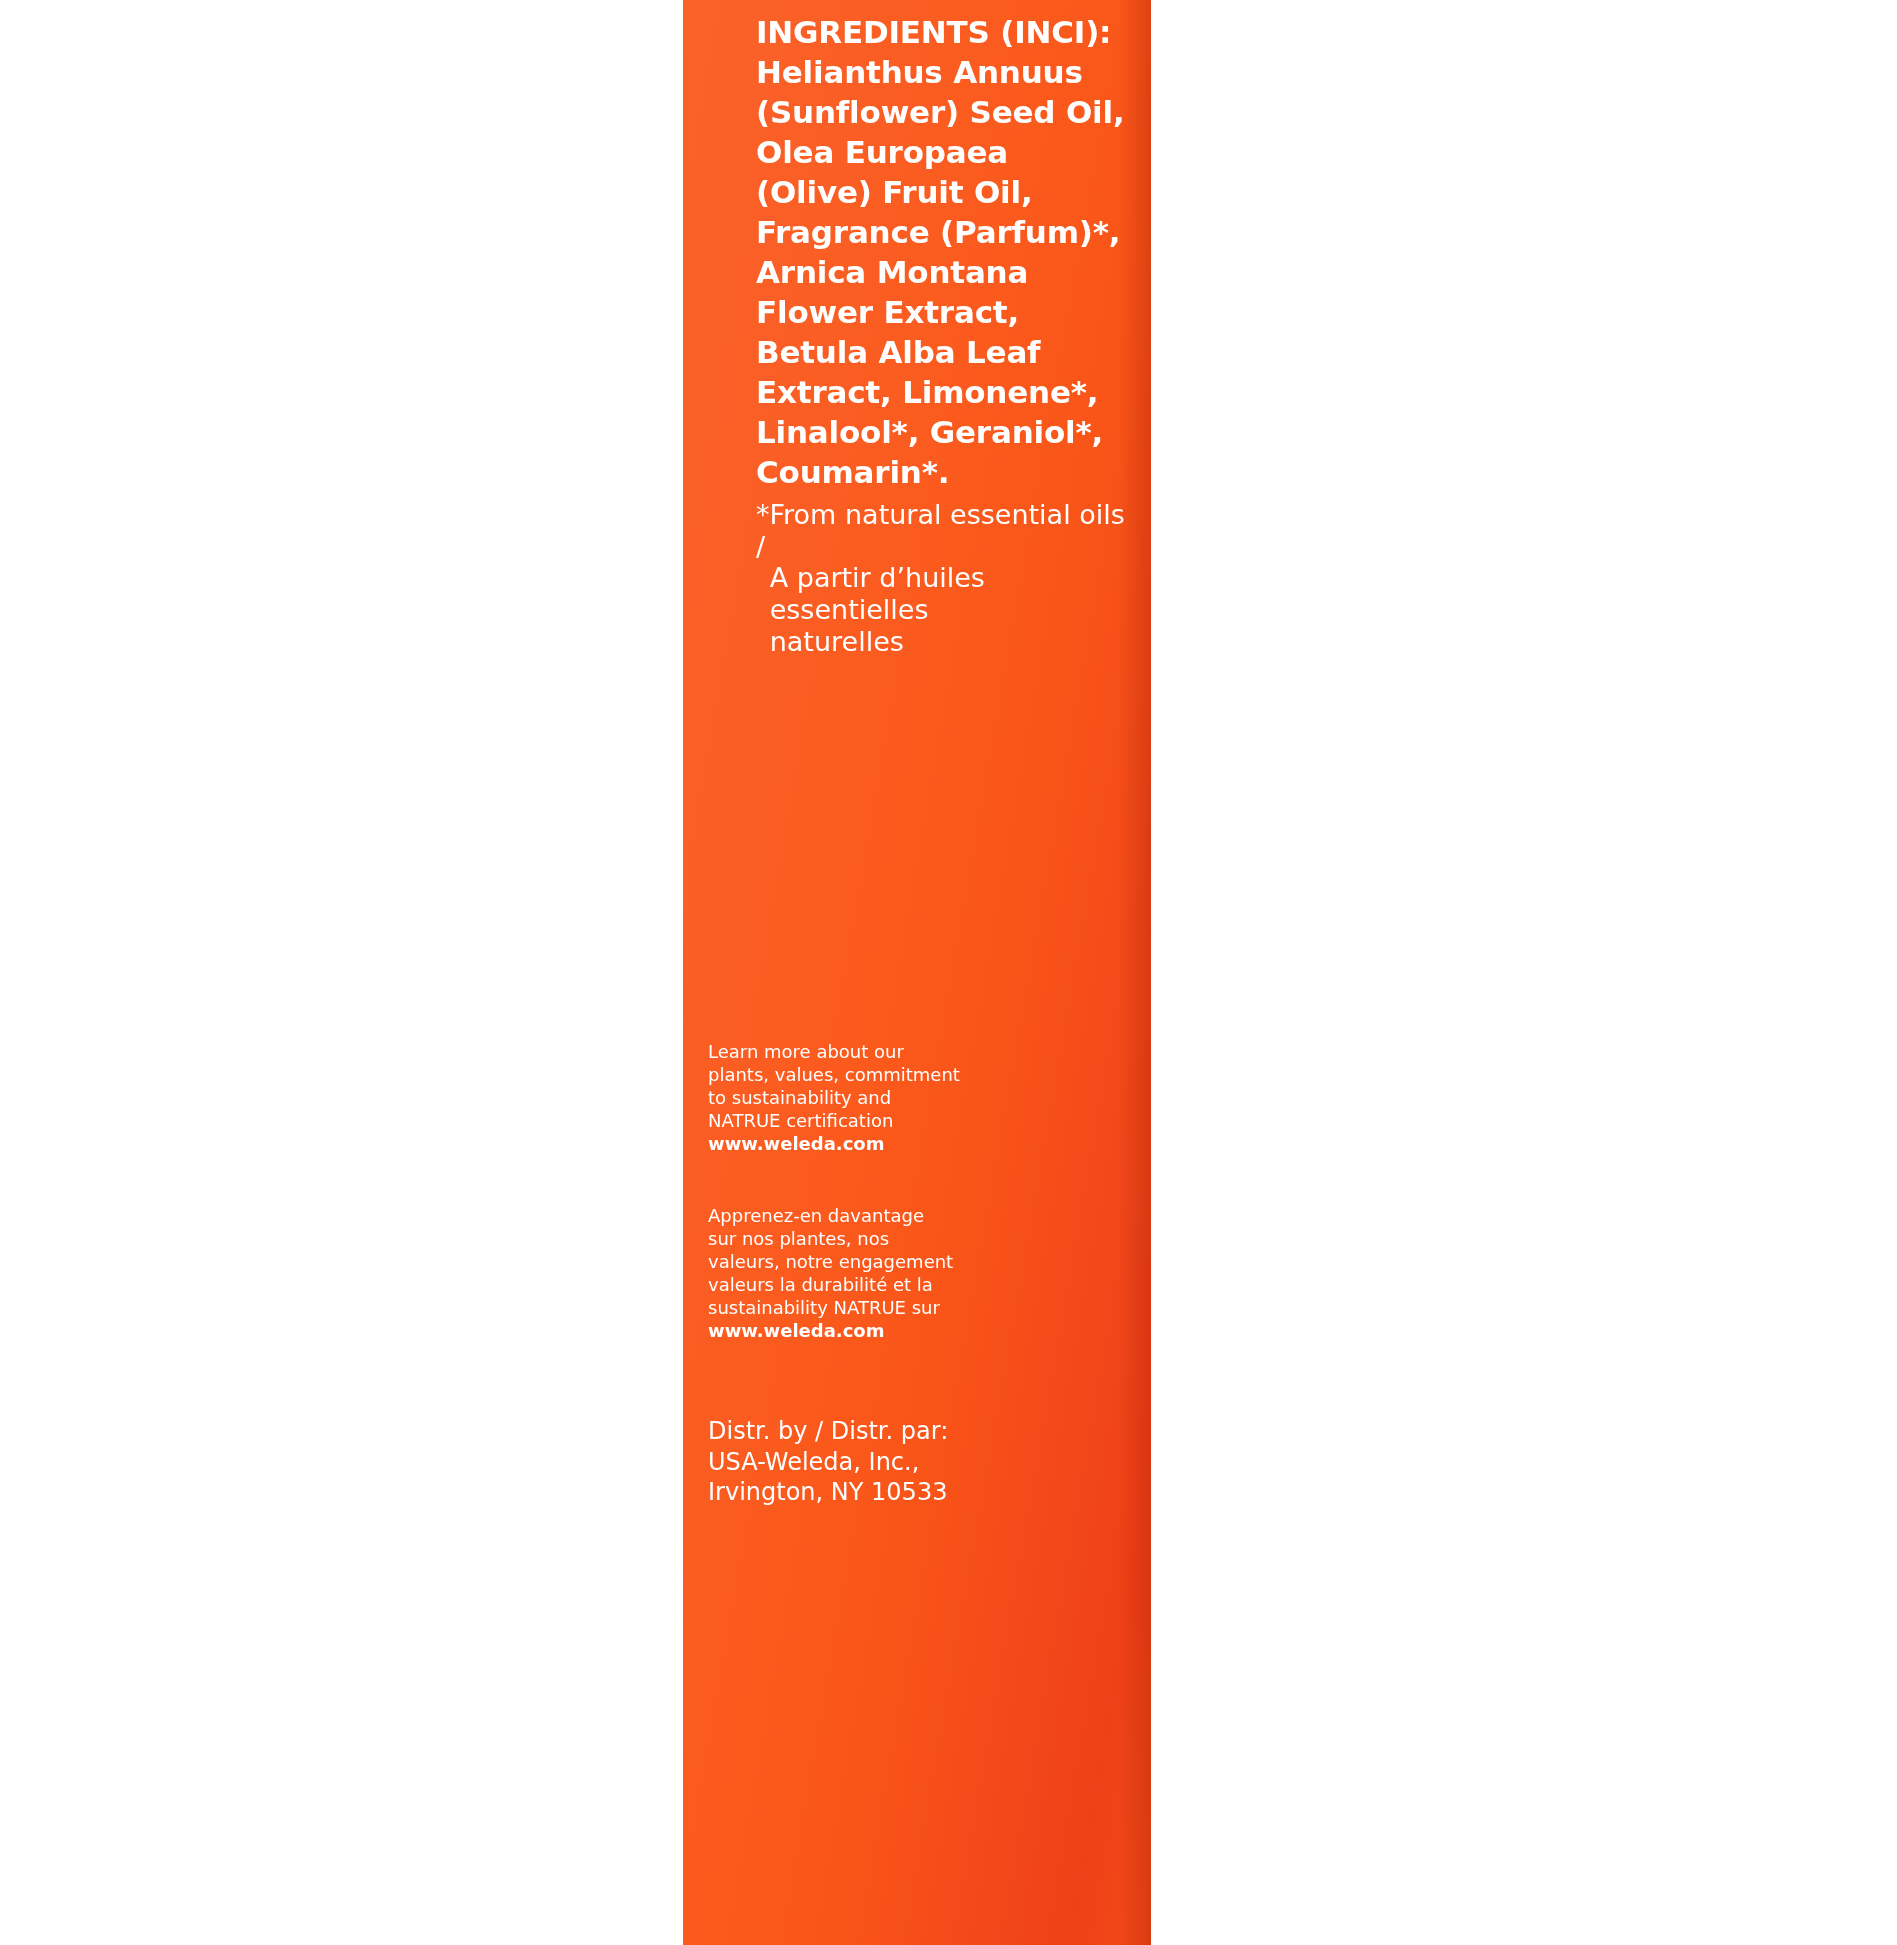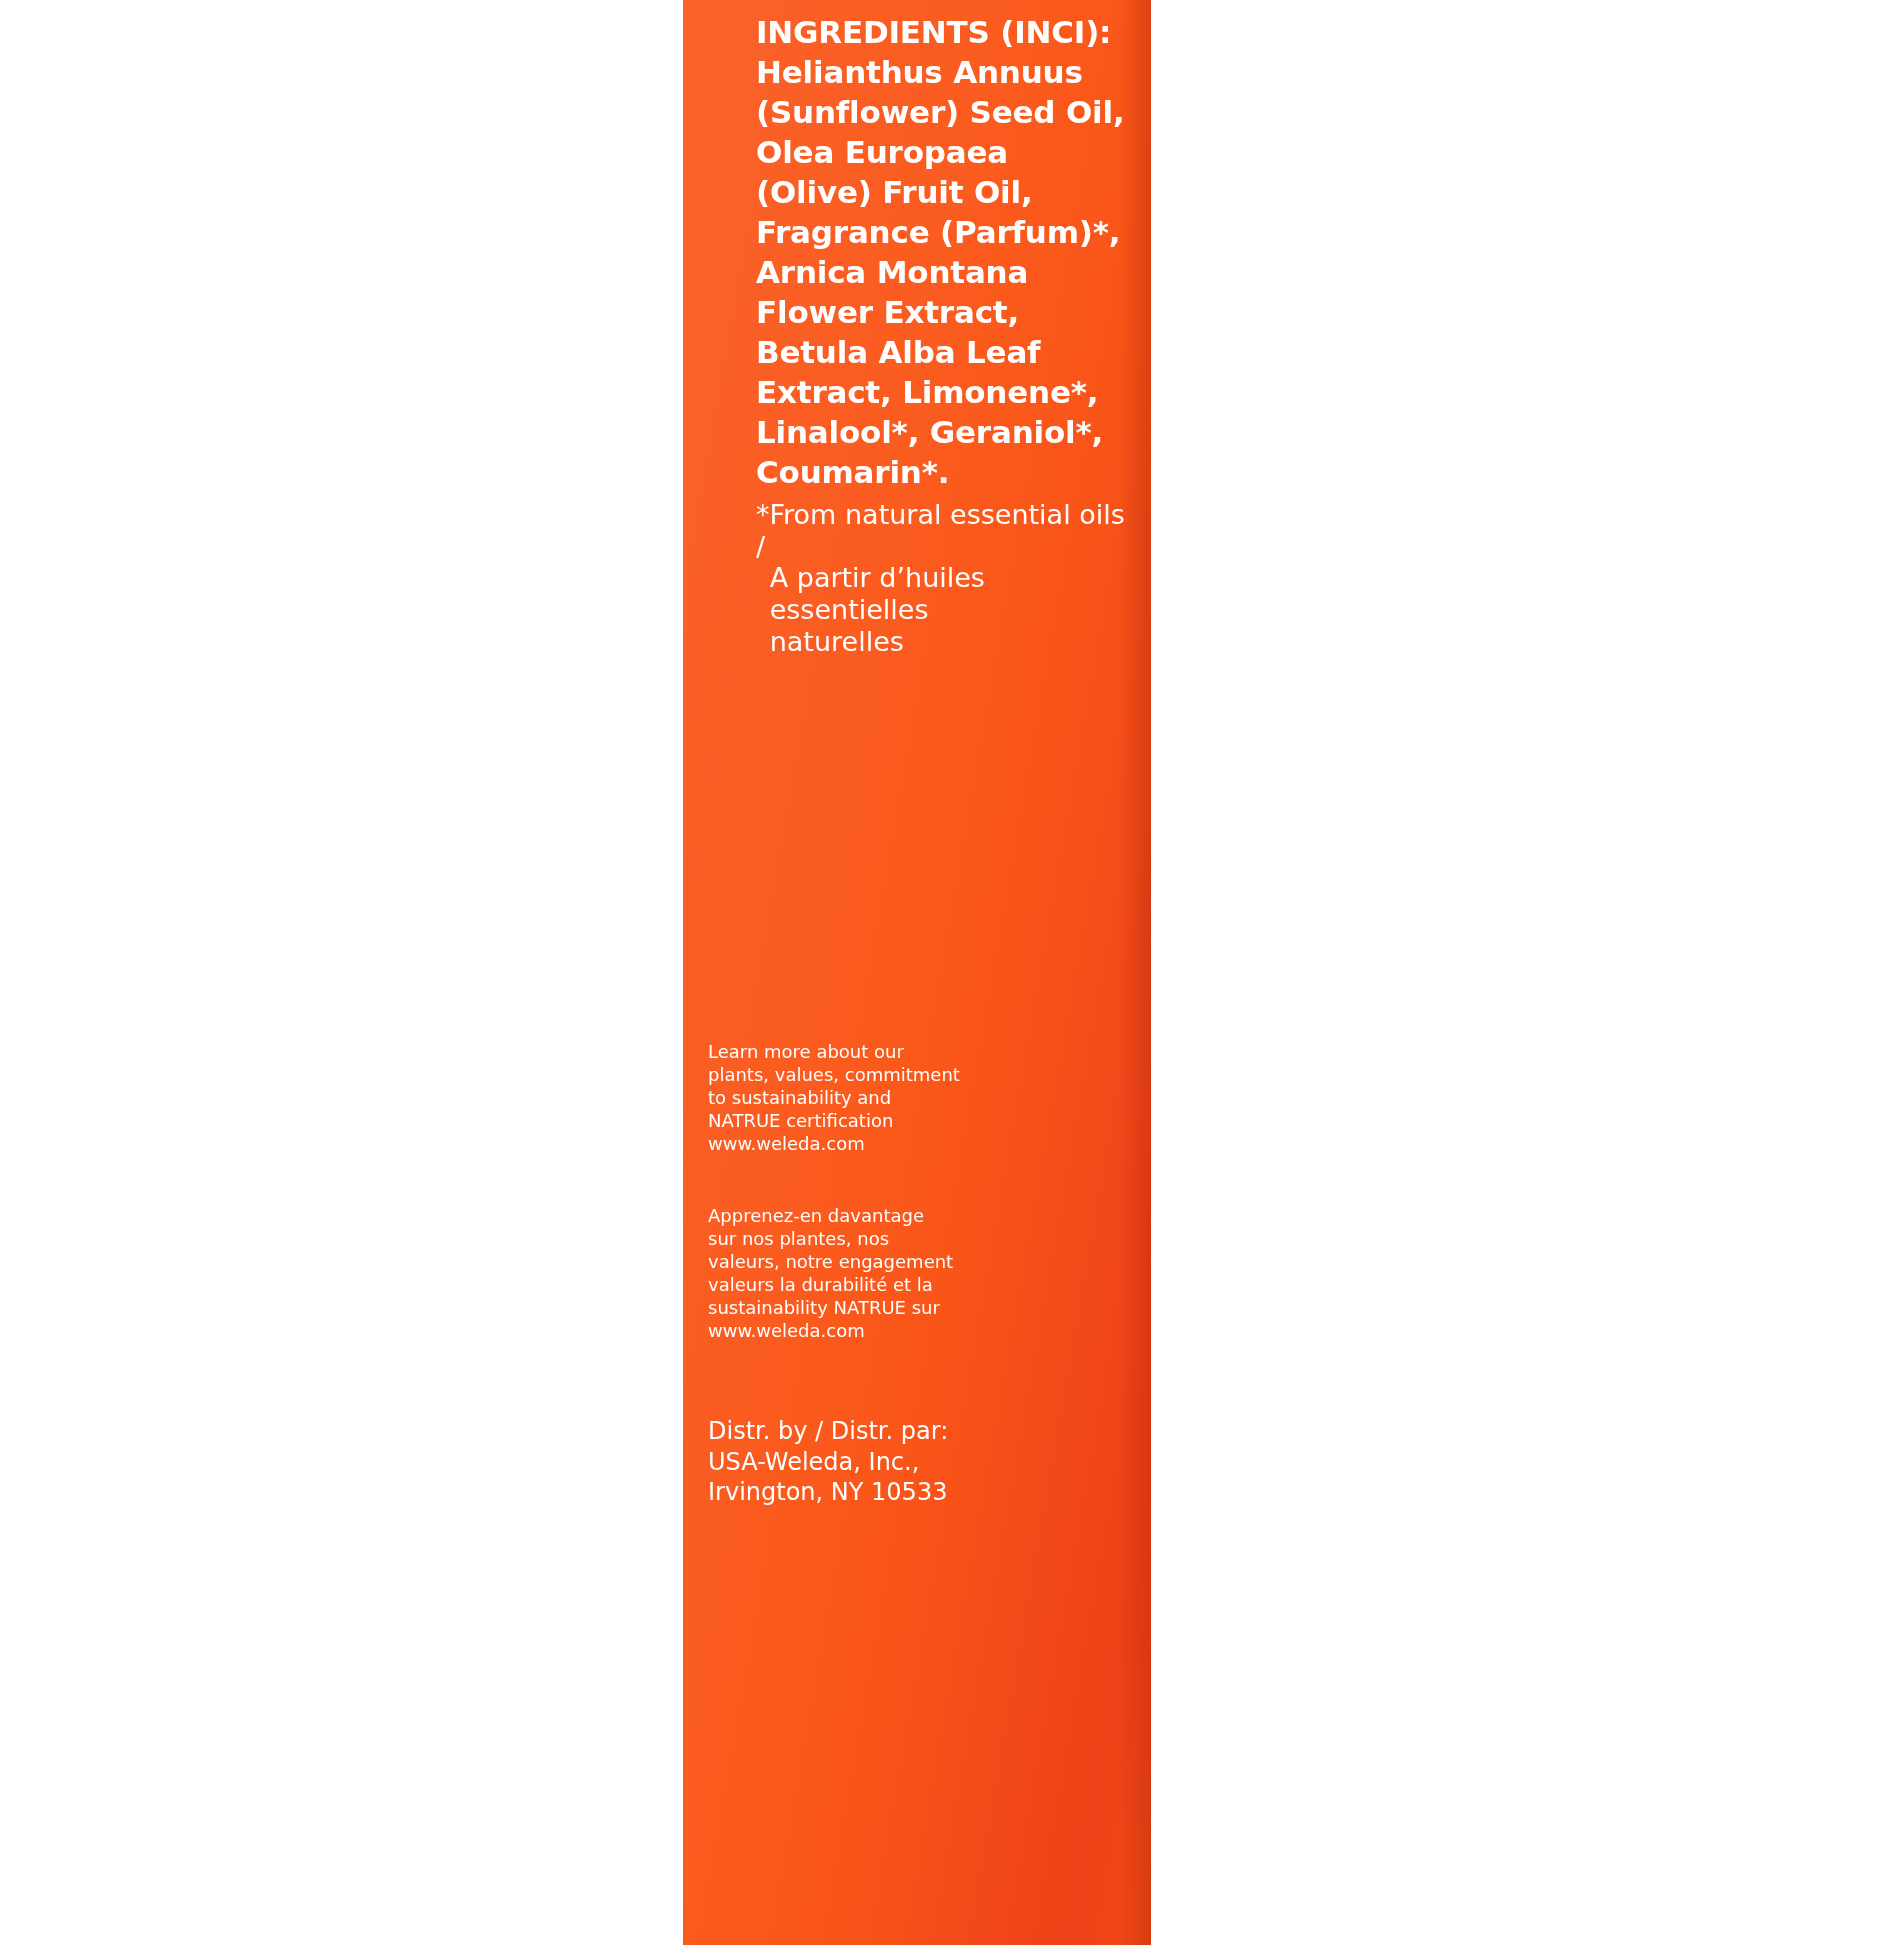--- a/index.html
+++ b/index.html
@@ -61,21 +61,21 @@
   .spacer-large {
     height: 382px;
   }
   .learn-block {
     font-size: 18px;
     line-height: 1.28;
     font-weight: normal;
     margin: 0;
   }
   .learn-block .url {
-    font-weight: normal;
+    font-weight: bold;
     display: block;
   }
   .spacer-mid {
     height: 49px;
   }
   .made-block {
     font-size: 23.4px;
     line-height: 1.26;
     font-weight: bold;
     margin: 0;

